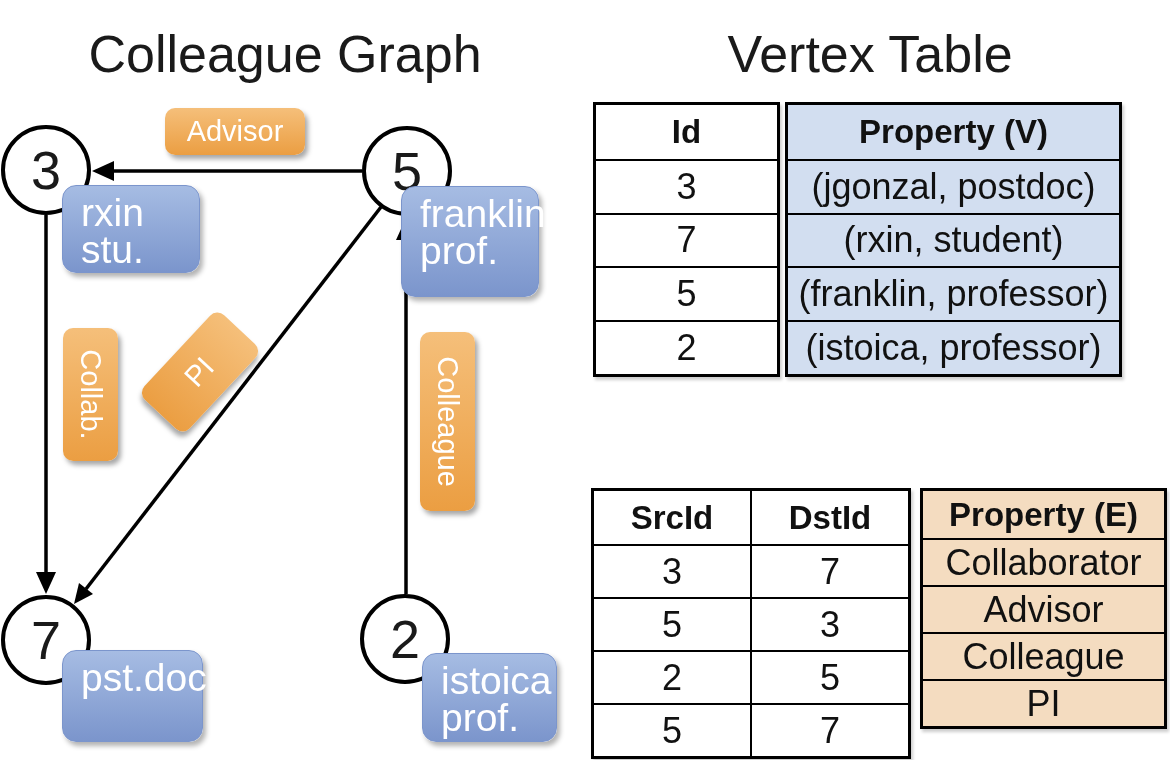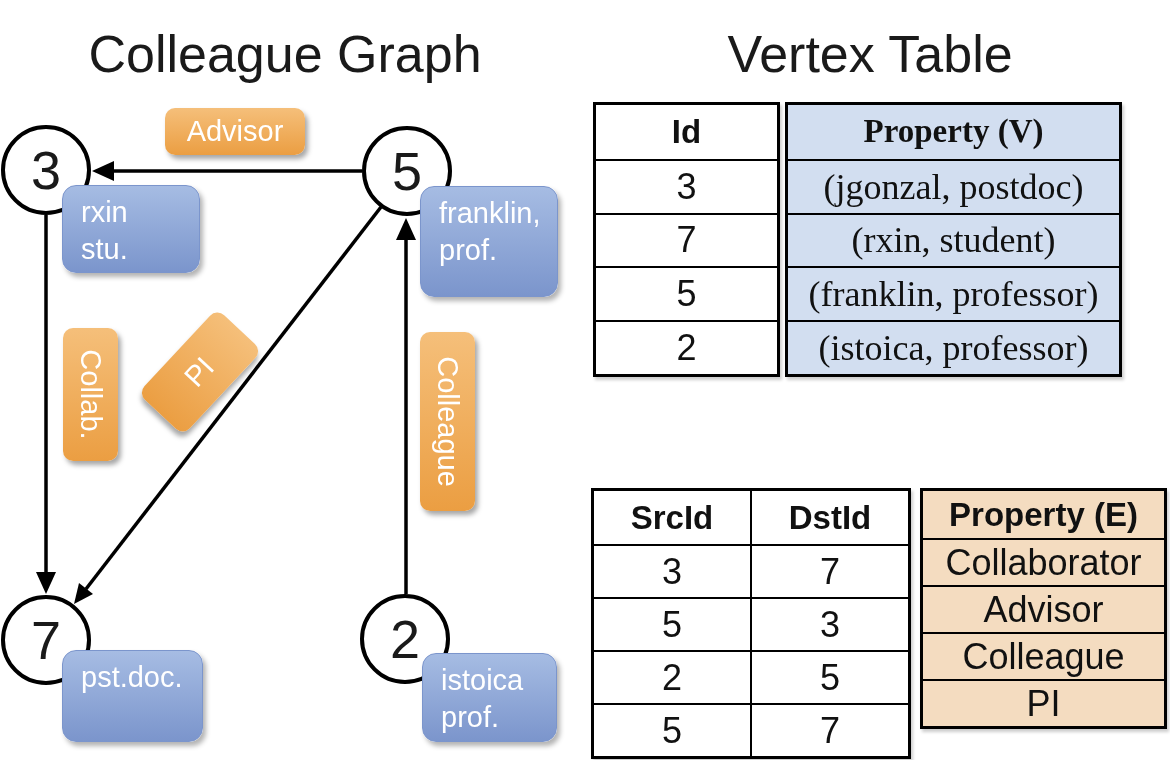--- a/index.html
+++ b/index.html
@@ -41,45 +41,45 @@
   #pill-colleague { left:420px; top:332px; width:55px;  height:179px; }
   #pill-pi        { left:169px; top:314px; width:62px;  height:116px; transform:rotate(43deg); }
   .rot-cw  { transform:rotate(90deg);  white-space:nowrap; }
   .rot-ccw { transform:rotate(-90deg); white-space:nowrap; }
 
   .vpill {
     position:absolute; border-radius:14px; color:#fff;
     background:linear-gradient(180deg,#a6bce3 0%,#7b95cc 100%);
     border:1px solid #7b95cc;
     box-shadow:3px 4px 5px rgba(0,0,0,0.3);
-    font-size:29px; font-weight:300; line-height:37px; padding:8px 6px 0 18px;
+    font-size:39px; font-weight:300; line-height:37px; padding:8px 6px 0 18px;
   }
   #pill-rxin    { left:62px;  top:185px; width:138px; height:88px; }
-  #pill-frank   { left:420px; top:186px; width:138px; height:111px; }
+  #pill-frank   { left:401px; top:186px; width:138px; height:111px; }
   #pill-jgonzal { left:62px;  top:650px; width:141px; height:92px; }
   #pill-istoica { left:422px; top:653px; width:135px; height:89px; }
 
   
   .tbox {
     position:absolute; border:3px solid #000; background:#fff;
     display:grid; grid-template-rows:repeat(5,1fr);
     box-shadow:2px 3px 3px rgba(0,0,0,0.2);
   }
   .trow { display:flex; border-top:2.5px solid #000; }
   .trow:first-child { border-top:none; }
   .cell {
     flex:1; display:flex; align-items:center; justify-content:center;
     font-size:36px; font-weight:300; white-space:nowrap;
   }
   .hcell { font-size:33px; font-weight:bold; }
   .bluefill { background:#d2def0; }
   .tanfill  { background:#f4dcc0; }
 
   #vt-ids   { left:593px; top:102px; width:187px; height:275px; }
-  #vt-props { left:785px; top:102px; width:337px; height:275px; background:#d2def0;font-family:Liberation Serif, serif; }
+  #vt-props { left:785px; top:102px; width:337px; height:275px; background:#d2def0; }
   #et-ids   { left:591px; top:488px; width:320px; height:271px; }
   #et-props { left:920px; top:488px; width:247px; height:241px; background:#f4dcc0; }
   .split .cell:first-child { border-right:2.5px solid #000; }
 </style>
 </head>
 <body>
 
 <div id="slide">
 
   <div class="title" id="title-graph">Colleague Graph</div>

